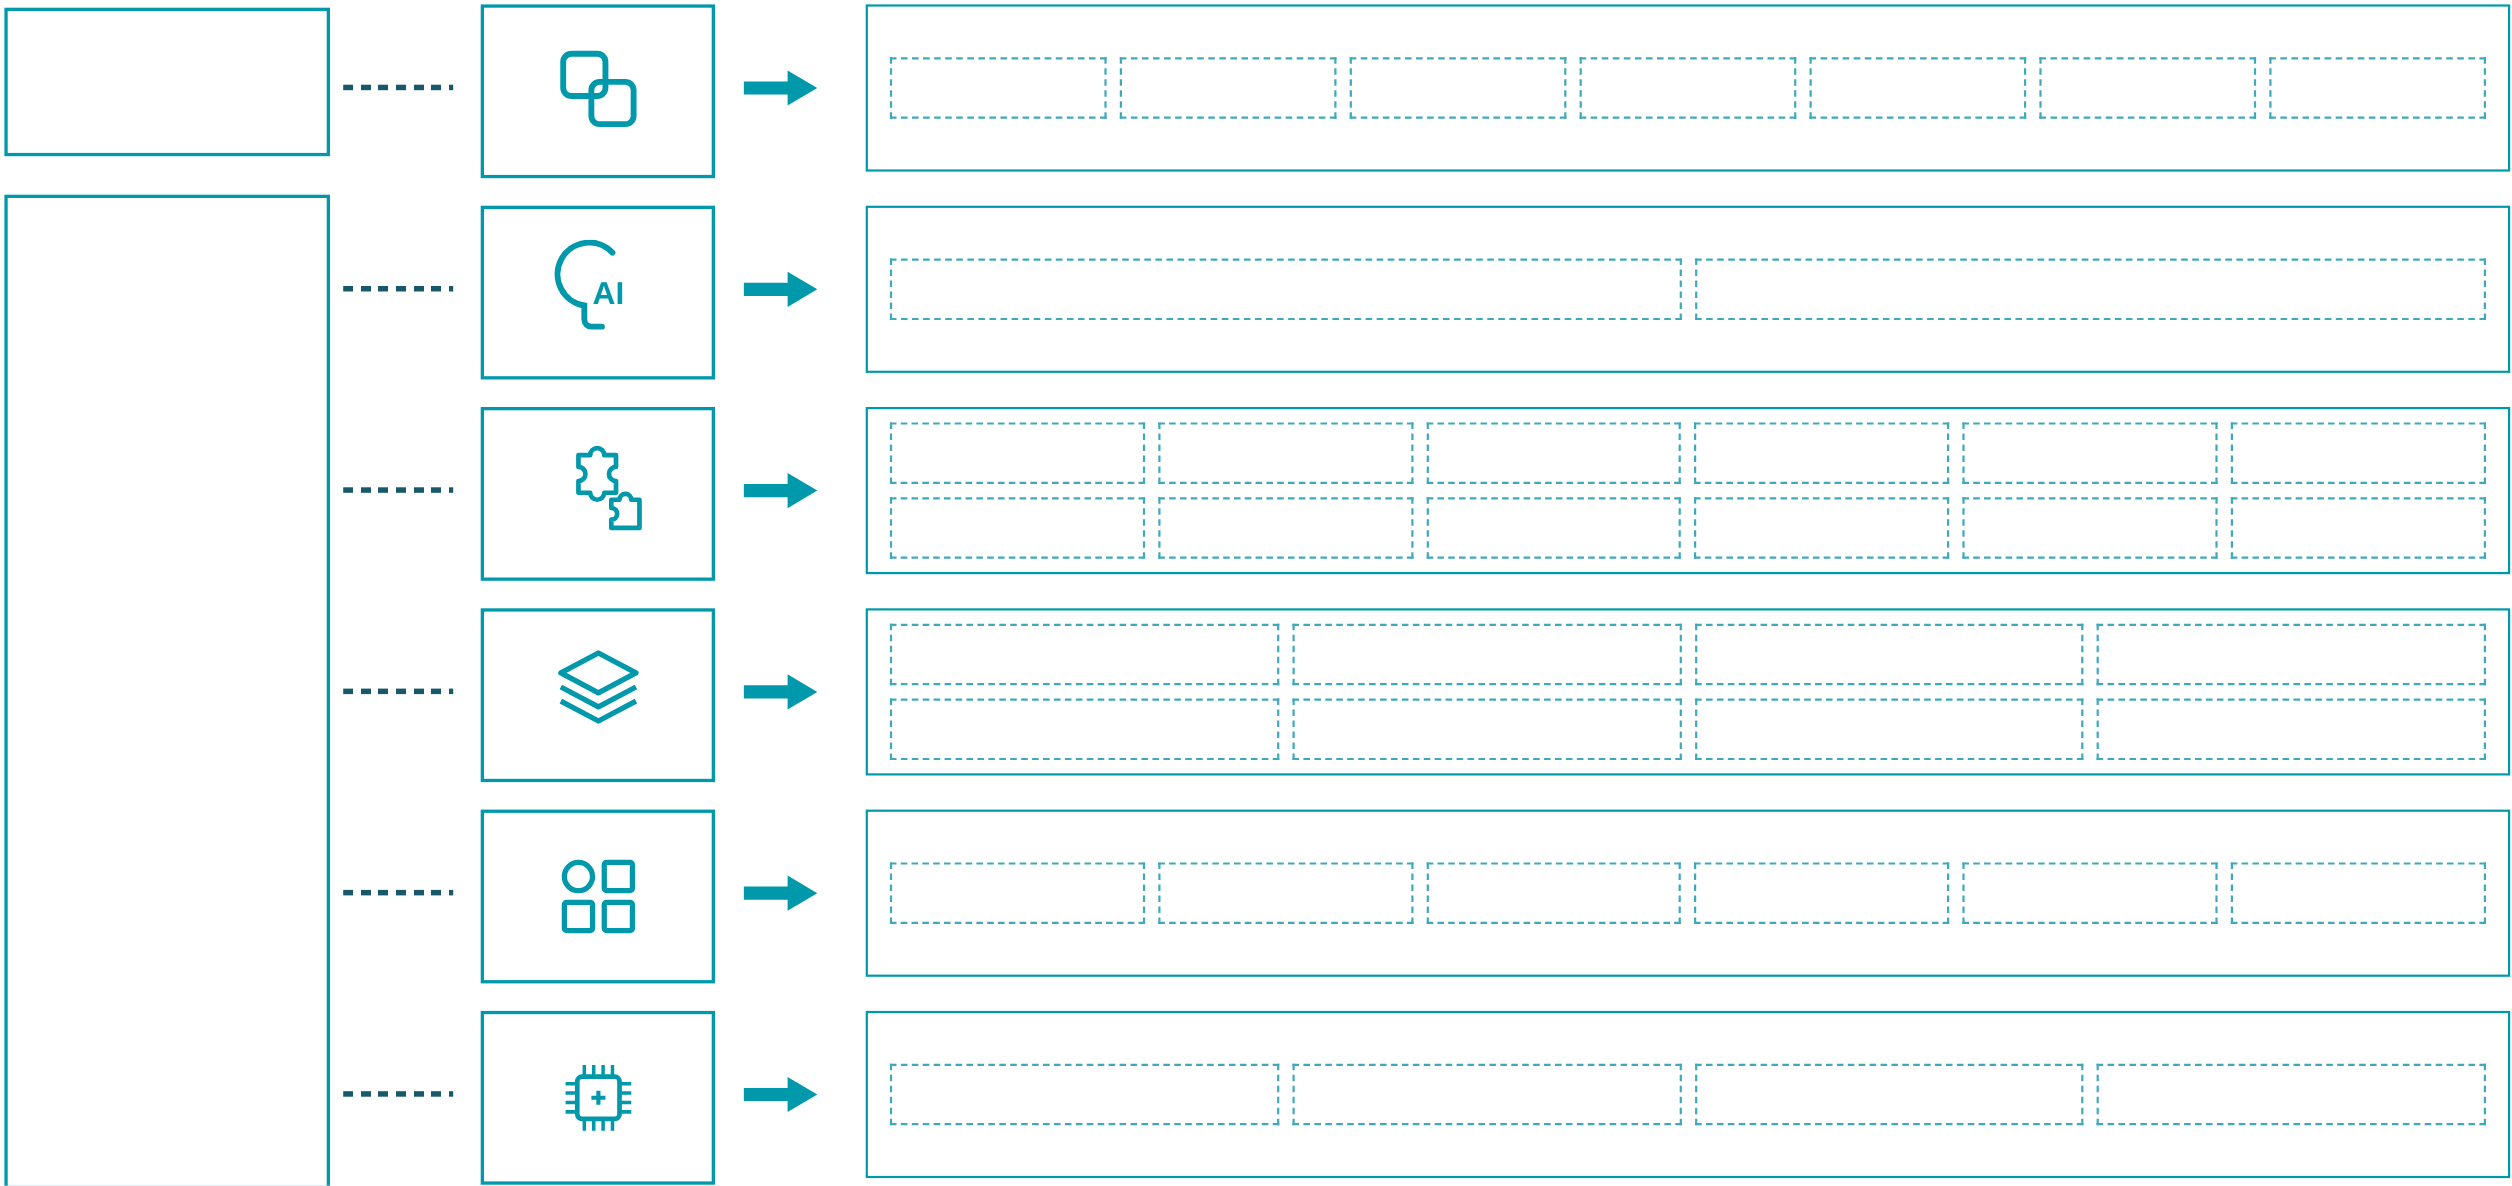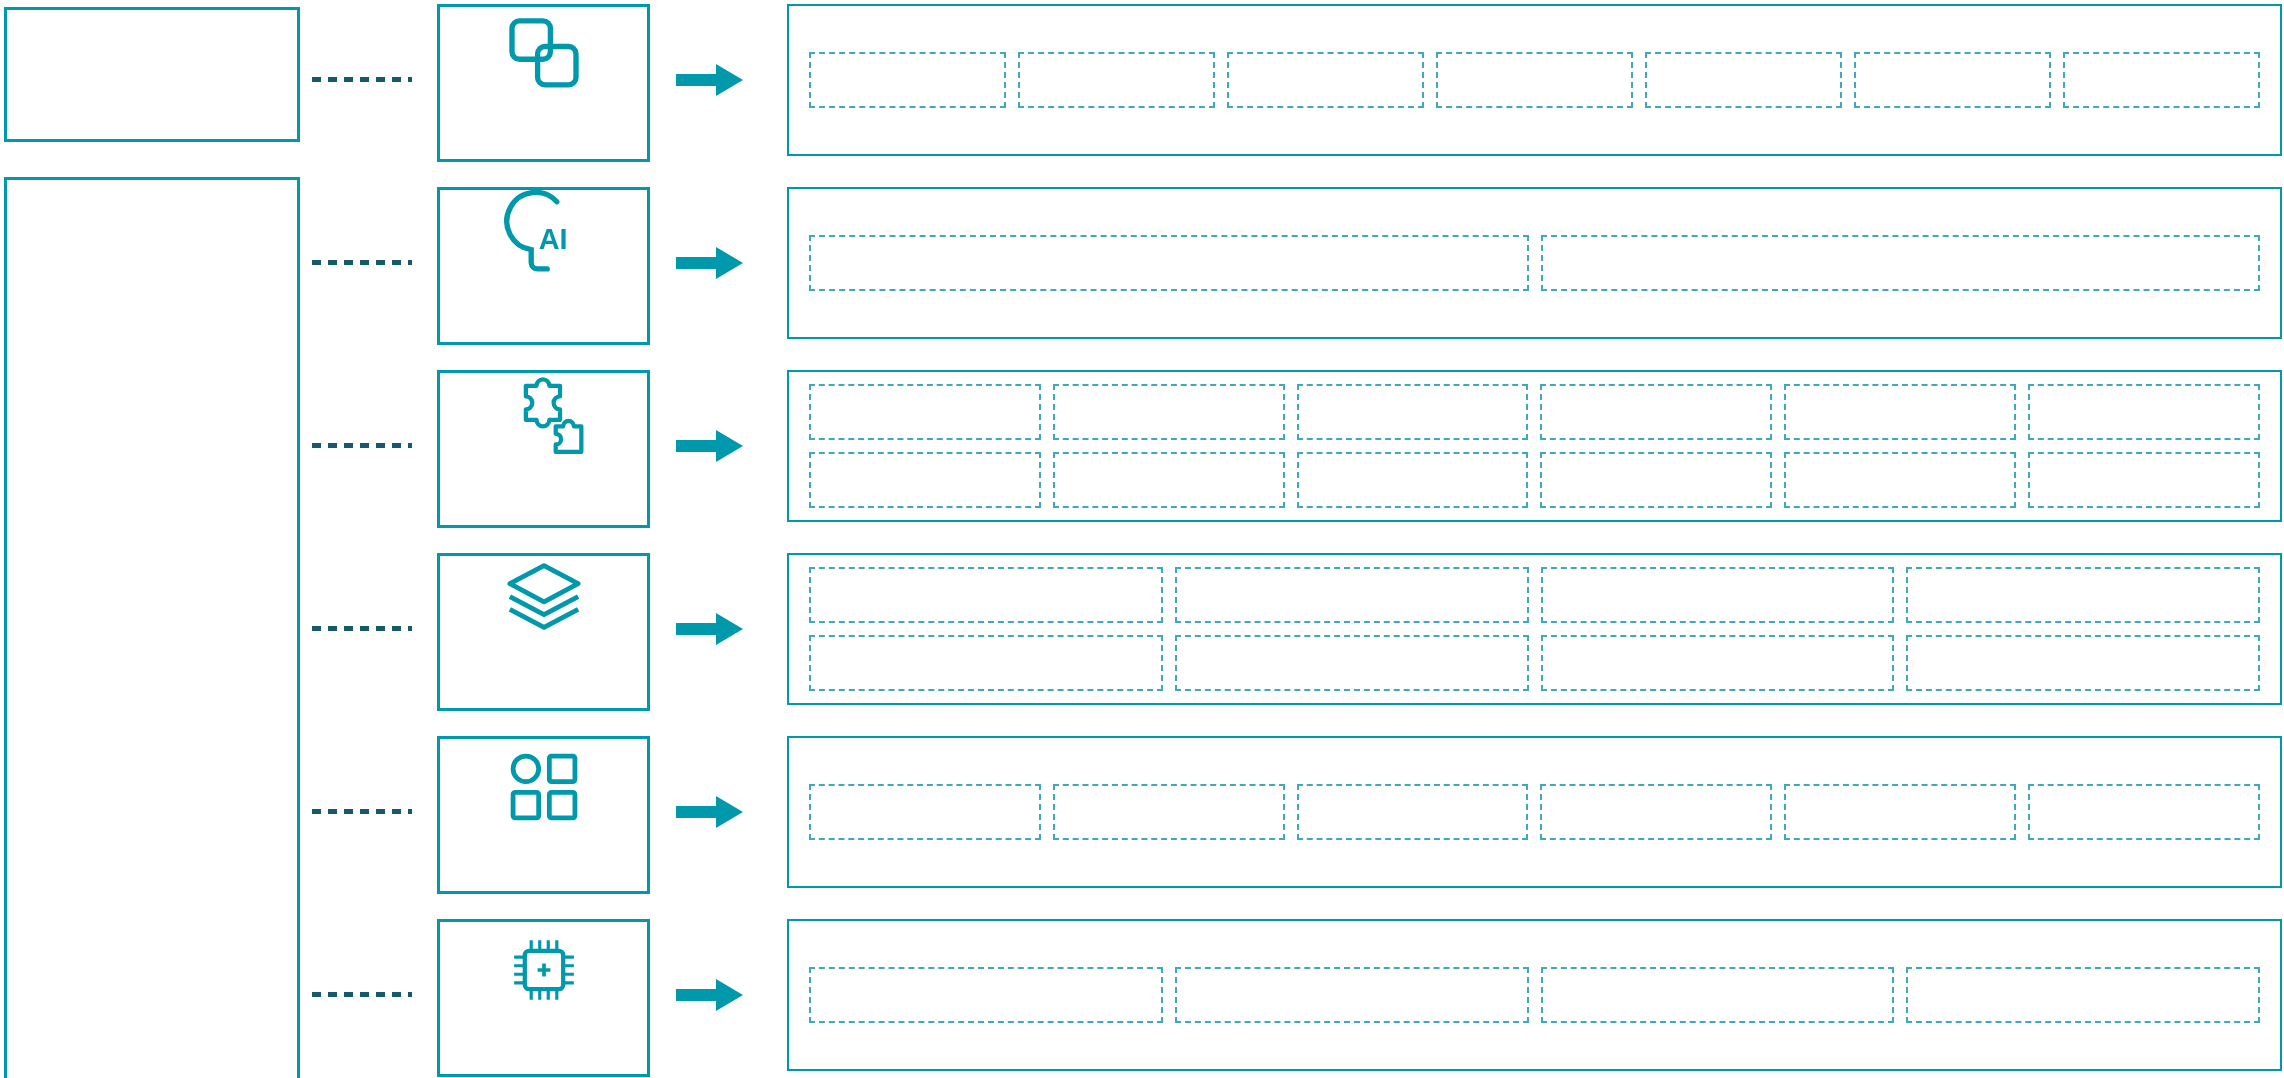--- a/index.html
+++ b/index.html
@@ -31,21 +31,21 @@
     left: 312px; top: 73px;
     width: 100px; height: 5px;
     background: repeating-linear-gradient(90deg, var(--connector) 0 9px, transparent 9px 16px);
   }
   .icon-box {
     position: absolute;
     left: 437px; top: 0;
     width: 207px; height: 152px;
     border: 3px solid var(--accent);
     background: #ffffff;
-    display: flex; align-items: flex-start; justify-content: center;
+    display: flex; align-items: center; justify-content: center;
   }
   .arrow {
     position: absolute;
     left: 676px; top: 59px;
     width: 68px; height: 34px;
   }
   .container {
     position: absolute;
     left: 787px; top: 0;
     width: 1495px; height: 152px;

